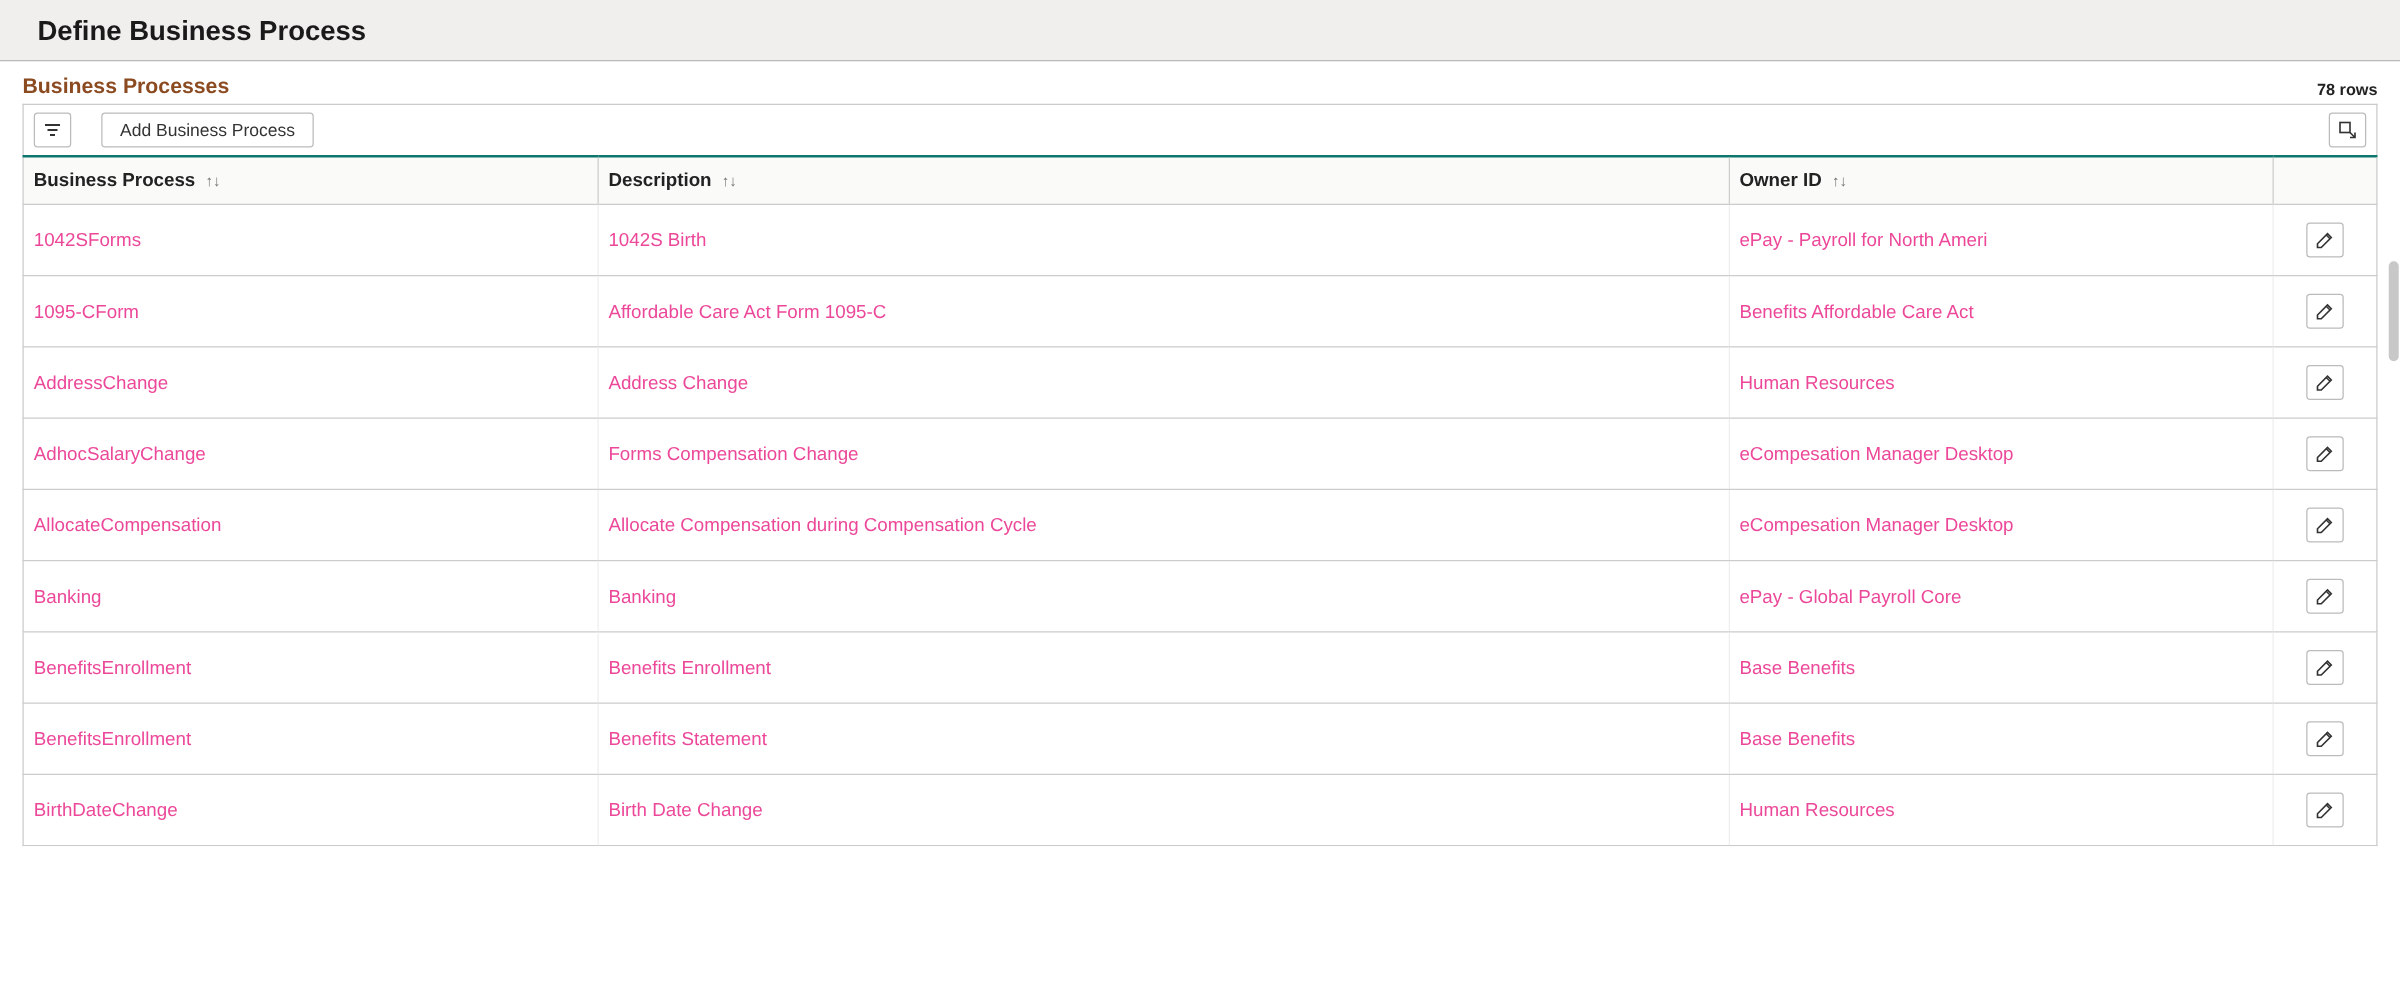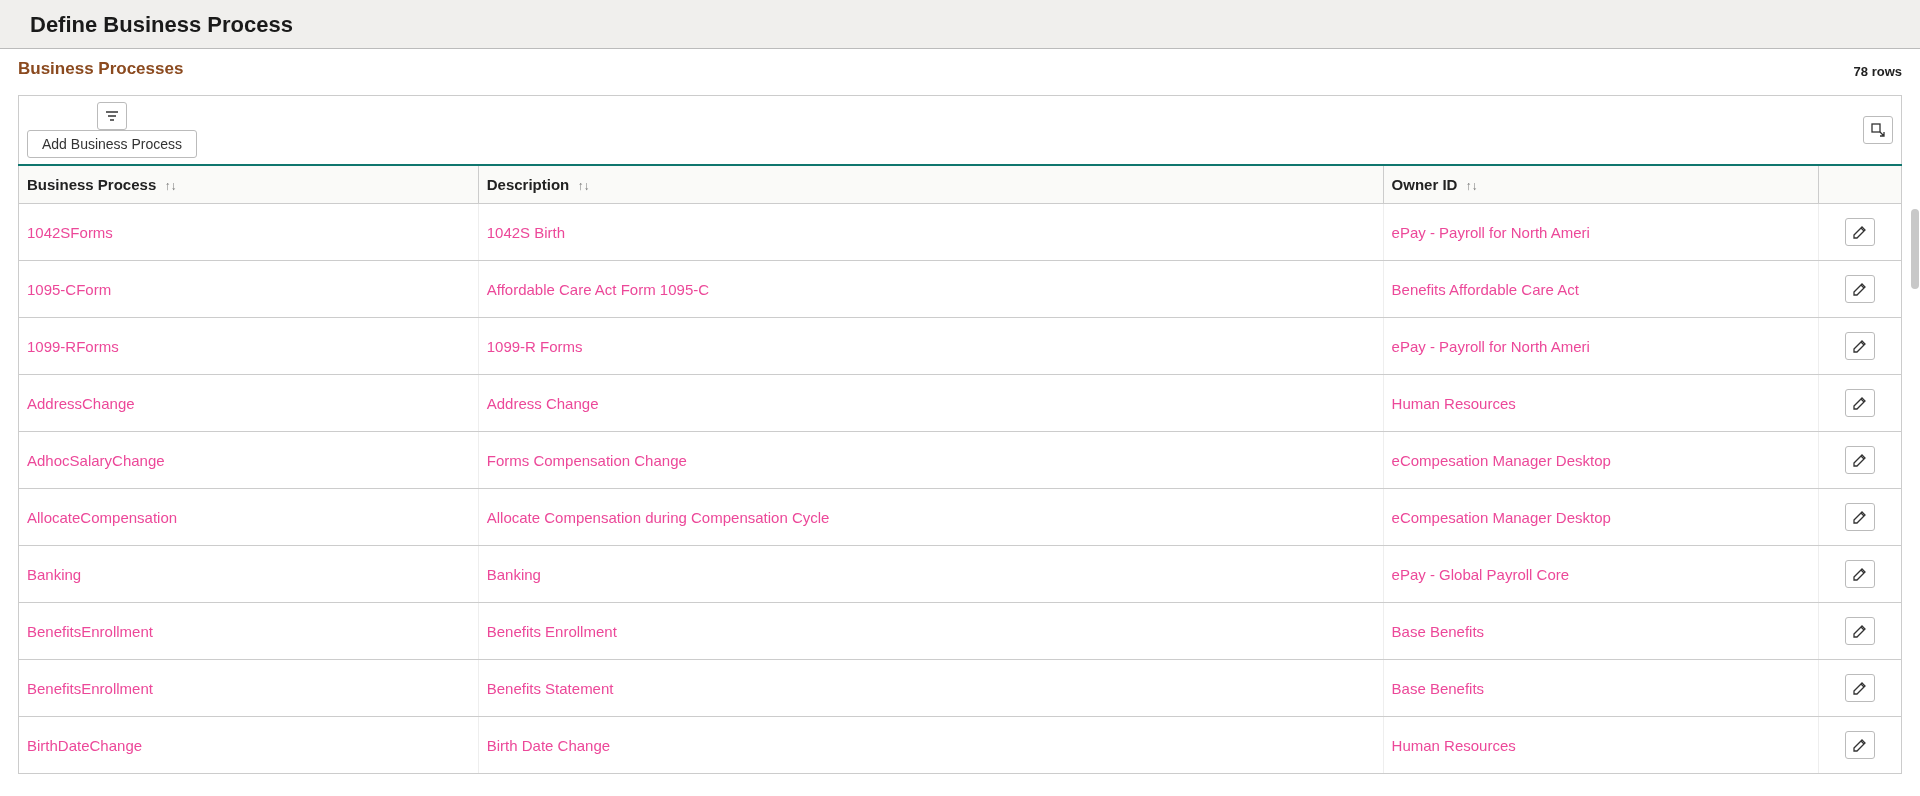--- a/index.html
+++ b/index.html
@@ -26,21 +26,21 @@
       margin-left: 12px;
     }
     .content {
       padding: 10px 18px 0 18px;
       position: relative;
     }
     .subheader-row {
       display: flex;
       justify-content: space-between;
       align-items: flex-end;
-      margin-bottom: 16px;
+      margin-bottom: 4px;
     }
     .section-title {
       color: #8b4a1f;
       font-size: 17px;
       font-weight: bold;
     }
     .row-count {
       font-size: 13px;
       font-weight: bold;
       color: #222;
@@ -49,23 +49,22 @@
       display: flex;
       justify-content: space-between;
       align-items: center;
       border: 1px solid #ccc;
       border-bottom: none;
       padding: 6px 8px;
       background: #fff;
     }
     .toolbar-left {
       display: flex;
-      gap: 0;
+      gap: 24px;
       align-items: center;
-      flex-direction: column;
     }
     .icon-btn {
       display: inline-flex;
       align-items: center;
       justify-content: center;
       width: 30px;
       height: 28px;
       border: 1px solid #bbb;
       border-radius: 3px;
       background: #fff;
@@ -230,33 +229,20 @@
             <td class="action-cell"><button class="icon-btn">
                 <span>
                   <svg width="16" height="16" viewBox="0 0 16 16">
                     <path d="M2 11 L10 3 L13 6 L5 14 L2 14 Z" fill="none" stroke="#333" stroke-width="1.3"></path>
                     <line x1="9" y1="4" x2="12" y2="7" stroke="#333" stroke-width="1.3"></line>
                   </svg>
                 </span>
               </button></td>
           </tr>
           <tr>
-            <td>1099-RForms</td>
-            <td>1099-R Forms</td>
-            <td>ePay - Payroll for North Ameri</td>
-            <td class="action-cell"><button class="icon-btn">
-                <span>
-                  <svg width="16" height="16" viewBox="0 0 16 16">
-                    <path d="M2 11 L10 3 L13 6 L5 14 L2 14 Z" fill="none" stroke="#333" stroke-width="1.3"></path>
-                    <line x1="9" y1="4" x2="12" y2="7" stroke="#333" stroke-width="1.3"></line>
-                  </svg>
-                </span>
-              </button></td>
-          </tr>
-          <tr>
             <td>AddressChange</td>
             <td>Address Change</td>
             <td>Human Resources</td>
             <td class="action-cell"><button class="icon-btn">
                 <span>
                   <svg width="16" height="16" viewBox="0 0 16 16">
                     <path d="M2 11 L10 3 L13 6 L5 14 L2 14 Z" fill="none" stroke="#333" stroke-width="1.3"></path>
                     <line x1="9" y1="4" x2="12" y2="7" stroke="#333" stroke-width="1.3"></line>
                   </svg>
                 </span>

